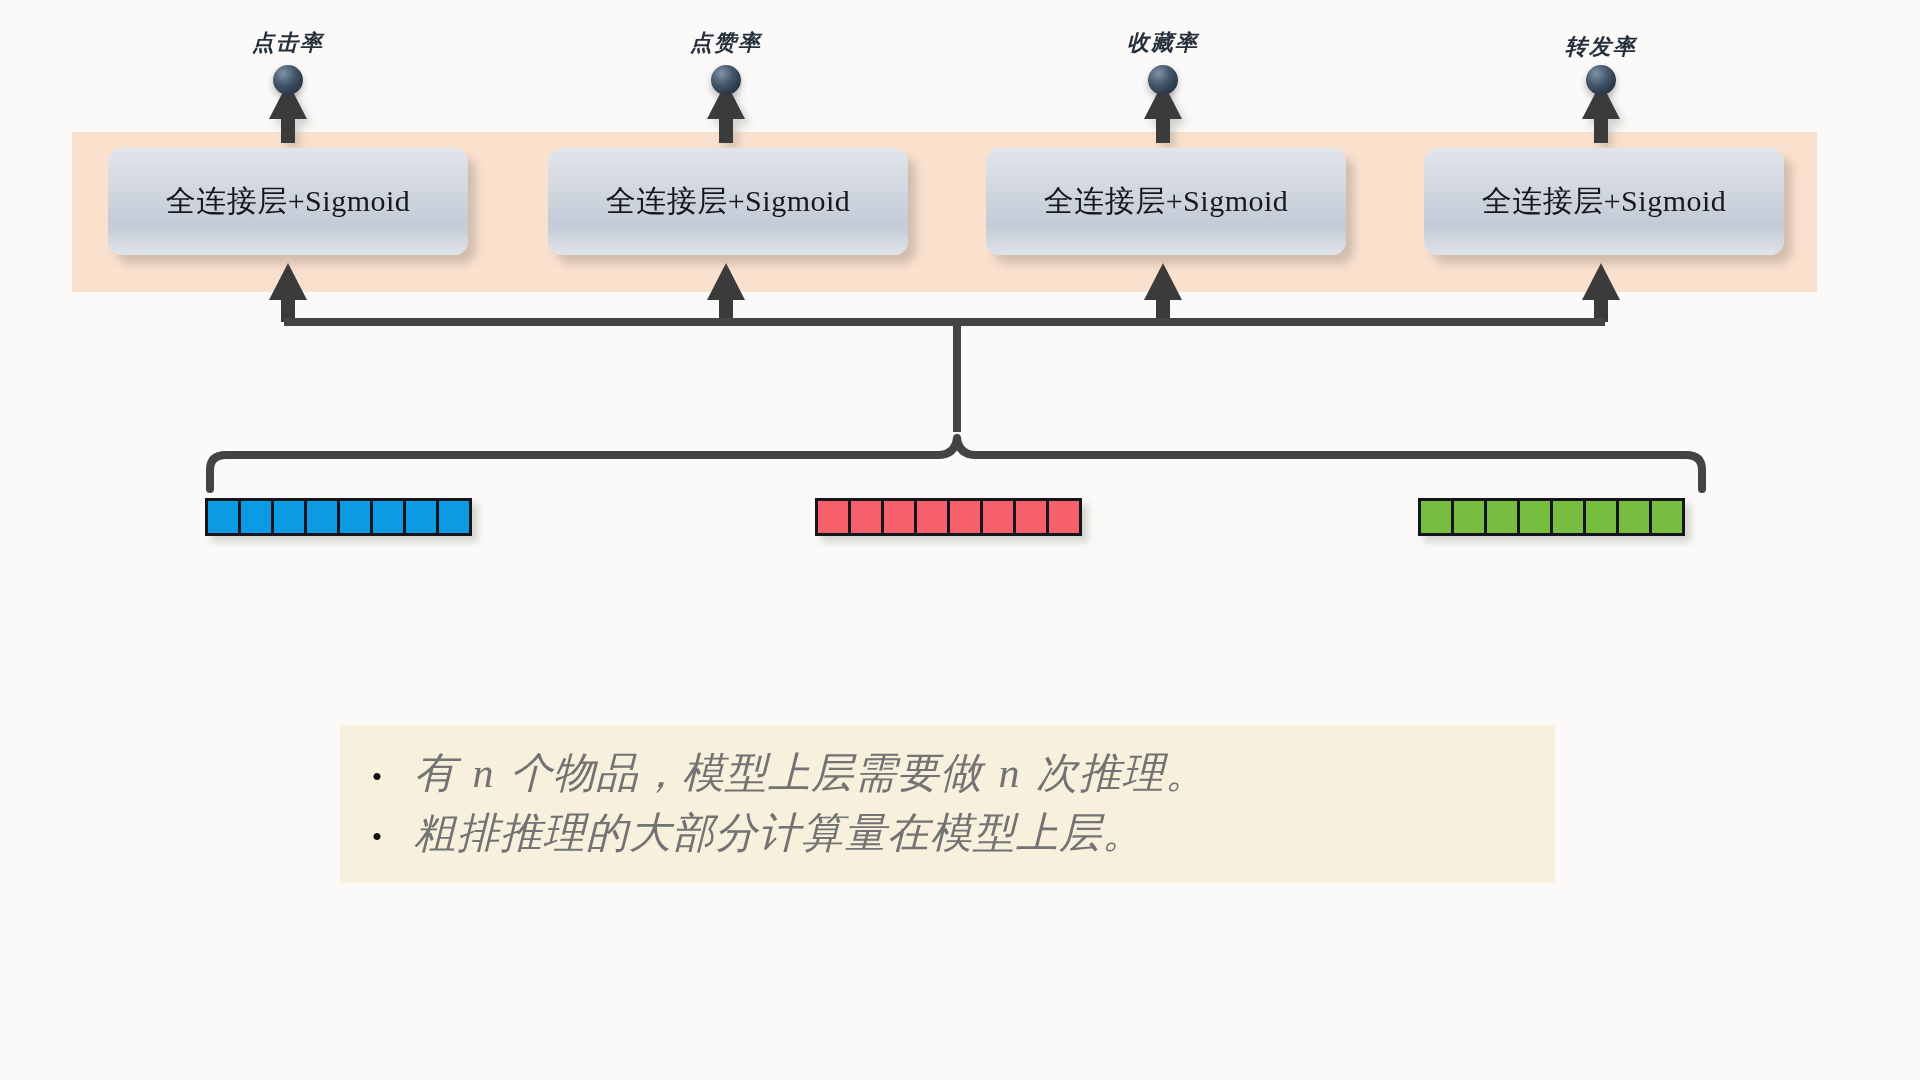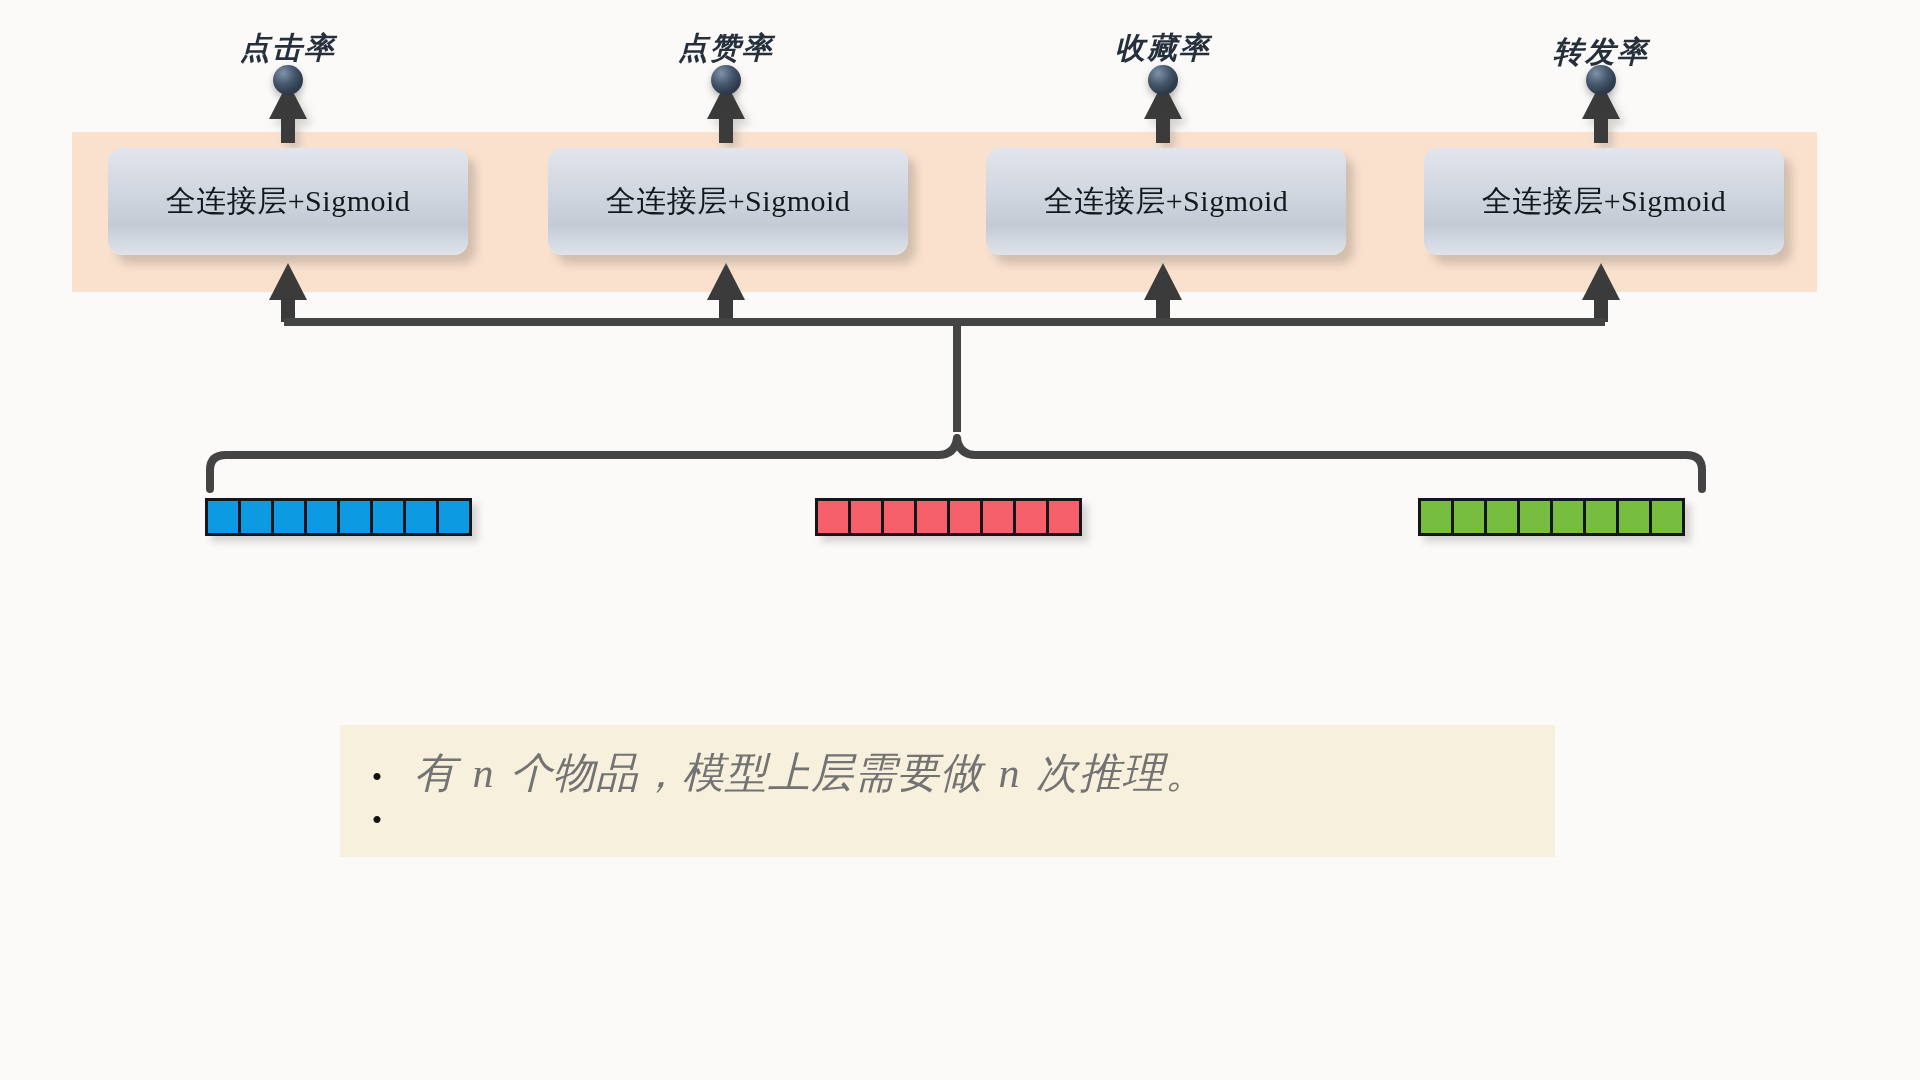--- a/index.html
+++ b/index.html
@@ -26,21 +26,21 @@
     background: #FAE1CE;
   }
 
   
   .out-label {
     position: absolute;
     transform: translateX(-50%);
     font-family: "Liberation Serif", "DejaVu Serif", serif;
     font-weight: bold;
     font-style: italic;
-    font-size: 30px;
+    font-size: 22px;
     color: #26303C;
     letter-spacing: 2px;
     white-space: nowrap;
   }
 
   
   .sphere {
     position: absolute;
     width: 30px;
     height: 30px;
@@ -271,16 +271,19 @@
 
   <div class="note">
     <div class="note-row">
       <div class="note-bullet">•</div>
       <div class="note-text">
         <span>有 </span><span class="mathvar">n</span><span> 个物品，模型上层需要做 </span><span class="mathvar">n</span><span> 次推理。</span>
       </div>
     </div>
     <div class="note-row">
       <div class="note-bullet">•</div>
+      <div class="note-text">
+        <span>粗排推理的大部分计算量在模型上层。</span>
+      </div>
     </div>
   </div>
 
 </div>
 
 </body></html>

